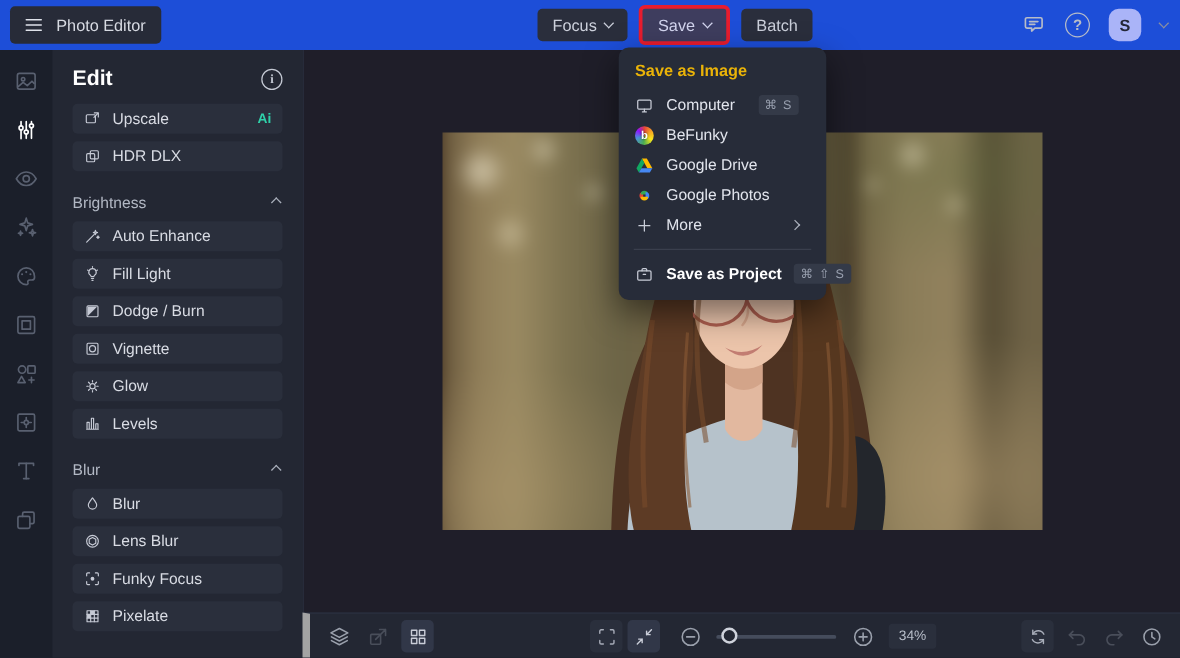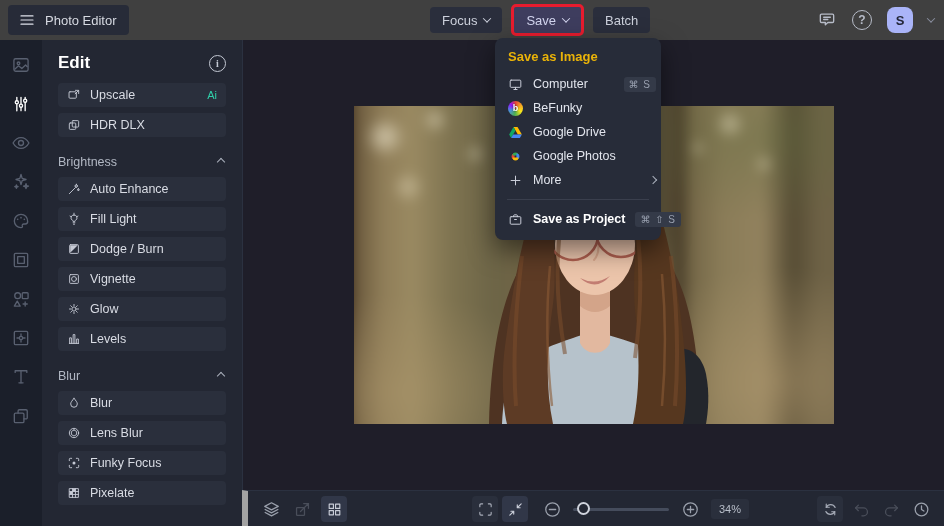--- a/index.html
+++ b/index.html
@@ -2,21 +2,21 @@
 <html><head>
 <meta charset="utf-8">
 <style>
   * { margin:0; padding:0; box-sizing:border-box; }
   html,body { width:944px; height:526px; overflow:hidden; background:#1e222e;
               font-family:"Liberation Sans", sans-serif; }
   svg { display:block; }
   .ic { stroke:currentColor; fill:none; stroke-width:1.6; stroke-linecap:round; stroke-linejoin:round; }
 
   
-  .topbar { position:absolute; left:0; top:0; width:944px; height:40px; background:#404040; z-index:40; }
+  .topbar { position:absolute; left:0; top:0; width:944px; height:40px; background:#1d4ed8; z-index:40; }
   .app-box { position:absolute; left:8px; top:5px; height:30px; display:flex; align-items:center; gap:9px;
              background:#272b38; border-radius:4px; padding:0 12px 0 10px; color:#dfe2ea; }
   .app-title { font-size:13px; color:#d7dae2; }
   .topbar-center { position:absolute; left:430px; top:0; height:40px; display:flex; align-items:center; gap:9px; }
   .tbtn { height:26px; display:flex; align-items:center; gap:7px; background:#2a2e3c; border:none;
           border-radius:4px; padding:0 12px; color:#ccd0db; font-size:13px; font-family:inherit; cursor:pointer; }
   .save-btn { background:#3e3d5e; color:#d3d5ef; border:3px solid #e81c2e; height:32px; border-radius:5px; }
   .chev { display:inline-block; width:6px; height:6px; border-right:1.6px solid currentColor;
           border-bottom:1.6px solid currentColor; }
   .chev-down { transform:rotate(45deg) translate(-1px,-1px); }
@@ -40,21 +40,21 @@
   .panel { position:absolute; left:42px; top:40px; width:200px; height:486px; background:#232733; z-index:10; }
   .panel-head { display:flex; align-items:center; justify-content:space-between; padding:13px 16px 10px 16px; }
   .panel-title { font-size:17px; font-weight:bold; color:#ffffff; }
   .info-circle { width:17px; height:17px; border:1.5px solid #c4c9d4; border-radius:50%; color:#c4c9d4;
                  font-size:10px; font-weight:bold; display:flex; align-items:center; justify-content:center;
                  font-family:"Liberation Serif", serif; cursor:pointer; }
   .pitem { margin:0 16px 6px 16px; height:24px; background:#2a2f3c; border-radius:4px; display:flex;
            align-items:center; gap:9px; padding:0 9px; cursor:pointer; }
   .pic { width:14px; height:14px; color:#c6cad5; flex:none; }
   .plabel { font-size:12.5px; color:#d9dce4; white-space:nowrap; }
-  .ai { margin-left:auto; font-size:11px; font-weight:normal; color:#2fd0a9; }
+  .ai { margin-left:auto; font-size:11px; font-weight:bold; color:#2fd0a9; }
   .sect-head { display:flex; align-items:center; justify-content:space-between; padding:12px 18px 8px 16px; }
   .sect-title { font-size:12.5px; color:#b2b8c4; }
   .sect-chev { color:#aab0bc; cursor:pointer; }
   .pitem:last-child { margin-bottom:0; }
 
   
   .canvas { position:absolute; left:242px; top:40px; width:702px; height:450px; background:#1f1e29;
             border-left:1px solid #2b3140; z-index:1; }
   .photo { position:absolute; left:111px; top:66px; width:480px; height:318px; overflow:hidden; }
   .photo-bg { position:absolute; inset:-14px; filter:blur(6px);
@@ -72,21 +72,21 @@
       radial-gradient(ellipse 210px 130px at 60px 300px, rgba(172,150,107,.5), rgba(172,150,107,0) 75%),
       linear-gradient(90deg,#2e2014 0,#3c2a1a 8px,#6b5a3e 16px,#8f7d58 42px,#9a8a62 72px,#7e7350 112px,
         #6d6547 152px,#6f6243 202px,#6b5e41 242px,#6f6345 282px,#756a4a 318px,#4a3e2a 340px,#756848 352px,
         #8a7c58 382px,#92825e 422px,#564c34 452px,#6e6246 480px); }
   .person { position:absolute; inset:0; }
 
   
   .dropdown { position:absolute; left:495px; top:38px; width:166px; background:#272c39; border-radius:8px;
               padding:10px 0 9px 0; z-index:50; box-shadow:0 10px 26px rgba(0,0,0,.5); }
   .dd-header { padding:1px 13px 8px 13px; font-size:13px; font-weight:bold; color:#eab308; }
-  .ditem { height:24px; display:flex; align-items:center; gap:10px; padding:0 5px 0 13px; cursor:pointer;text-align:center; }
+  .ditem { height:24px; display:flex; align-items:center; gap:10px; padding:0 22px 0 13px; cursor:pointer;text-align:center; }
   .dic { width:15px; height:15px; flex:none; color:#c9cdd8; }
   .dlabel { font-size:12.5px; color:#e2e5ed; white-space:nowrap; }
   .dlabel.strong { font-weight:bold; color:#ffffff; }
   .kbd { margin-left:auto; background:#343a48; border-radius:3px; color:#99a0af; font-size:10px;
          padding:2px 5px; letter-spacing:1px; white-space:nowrap; }
   .more-arrow { margin-left:auto; color:#aab0bc; }
   .dd-divider { height:1px; background:#3a3f4d; margin:7px 12px; }
   .bf-logo { width:15px; height:15px; border-radius:50%; flex:none;
              background:conic-gradient(#e6453a,#f5a623 60deg,#f8e71c 120deg,#4caf50 185deg,#4a90d9 250deg,#9013fe 310deg,#e6453a 360deg);
              display:flex; align-items:center; justify-content:center; }

